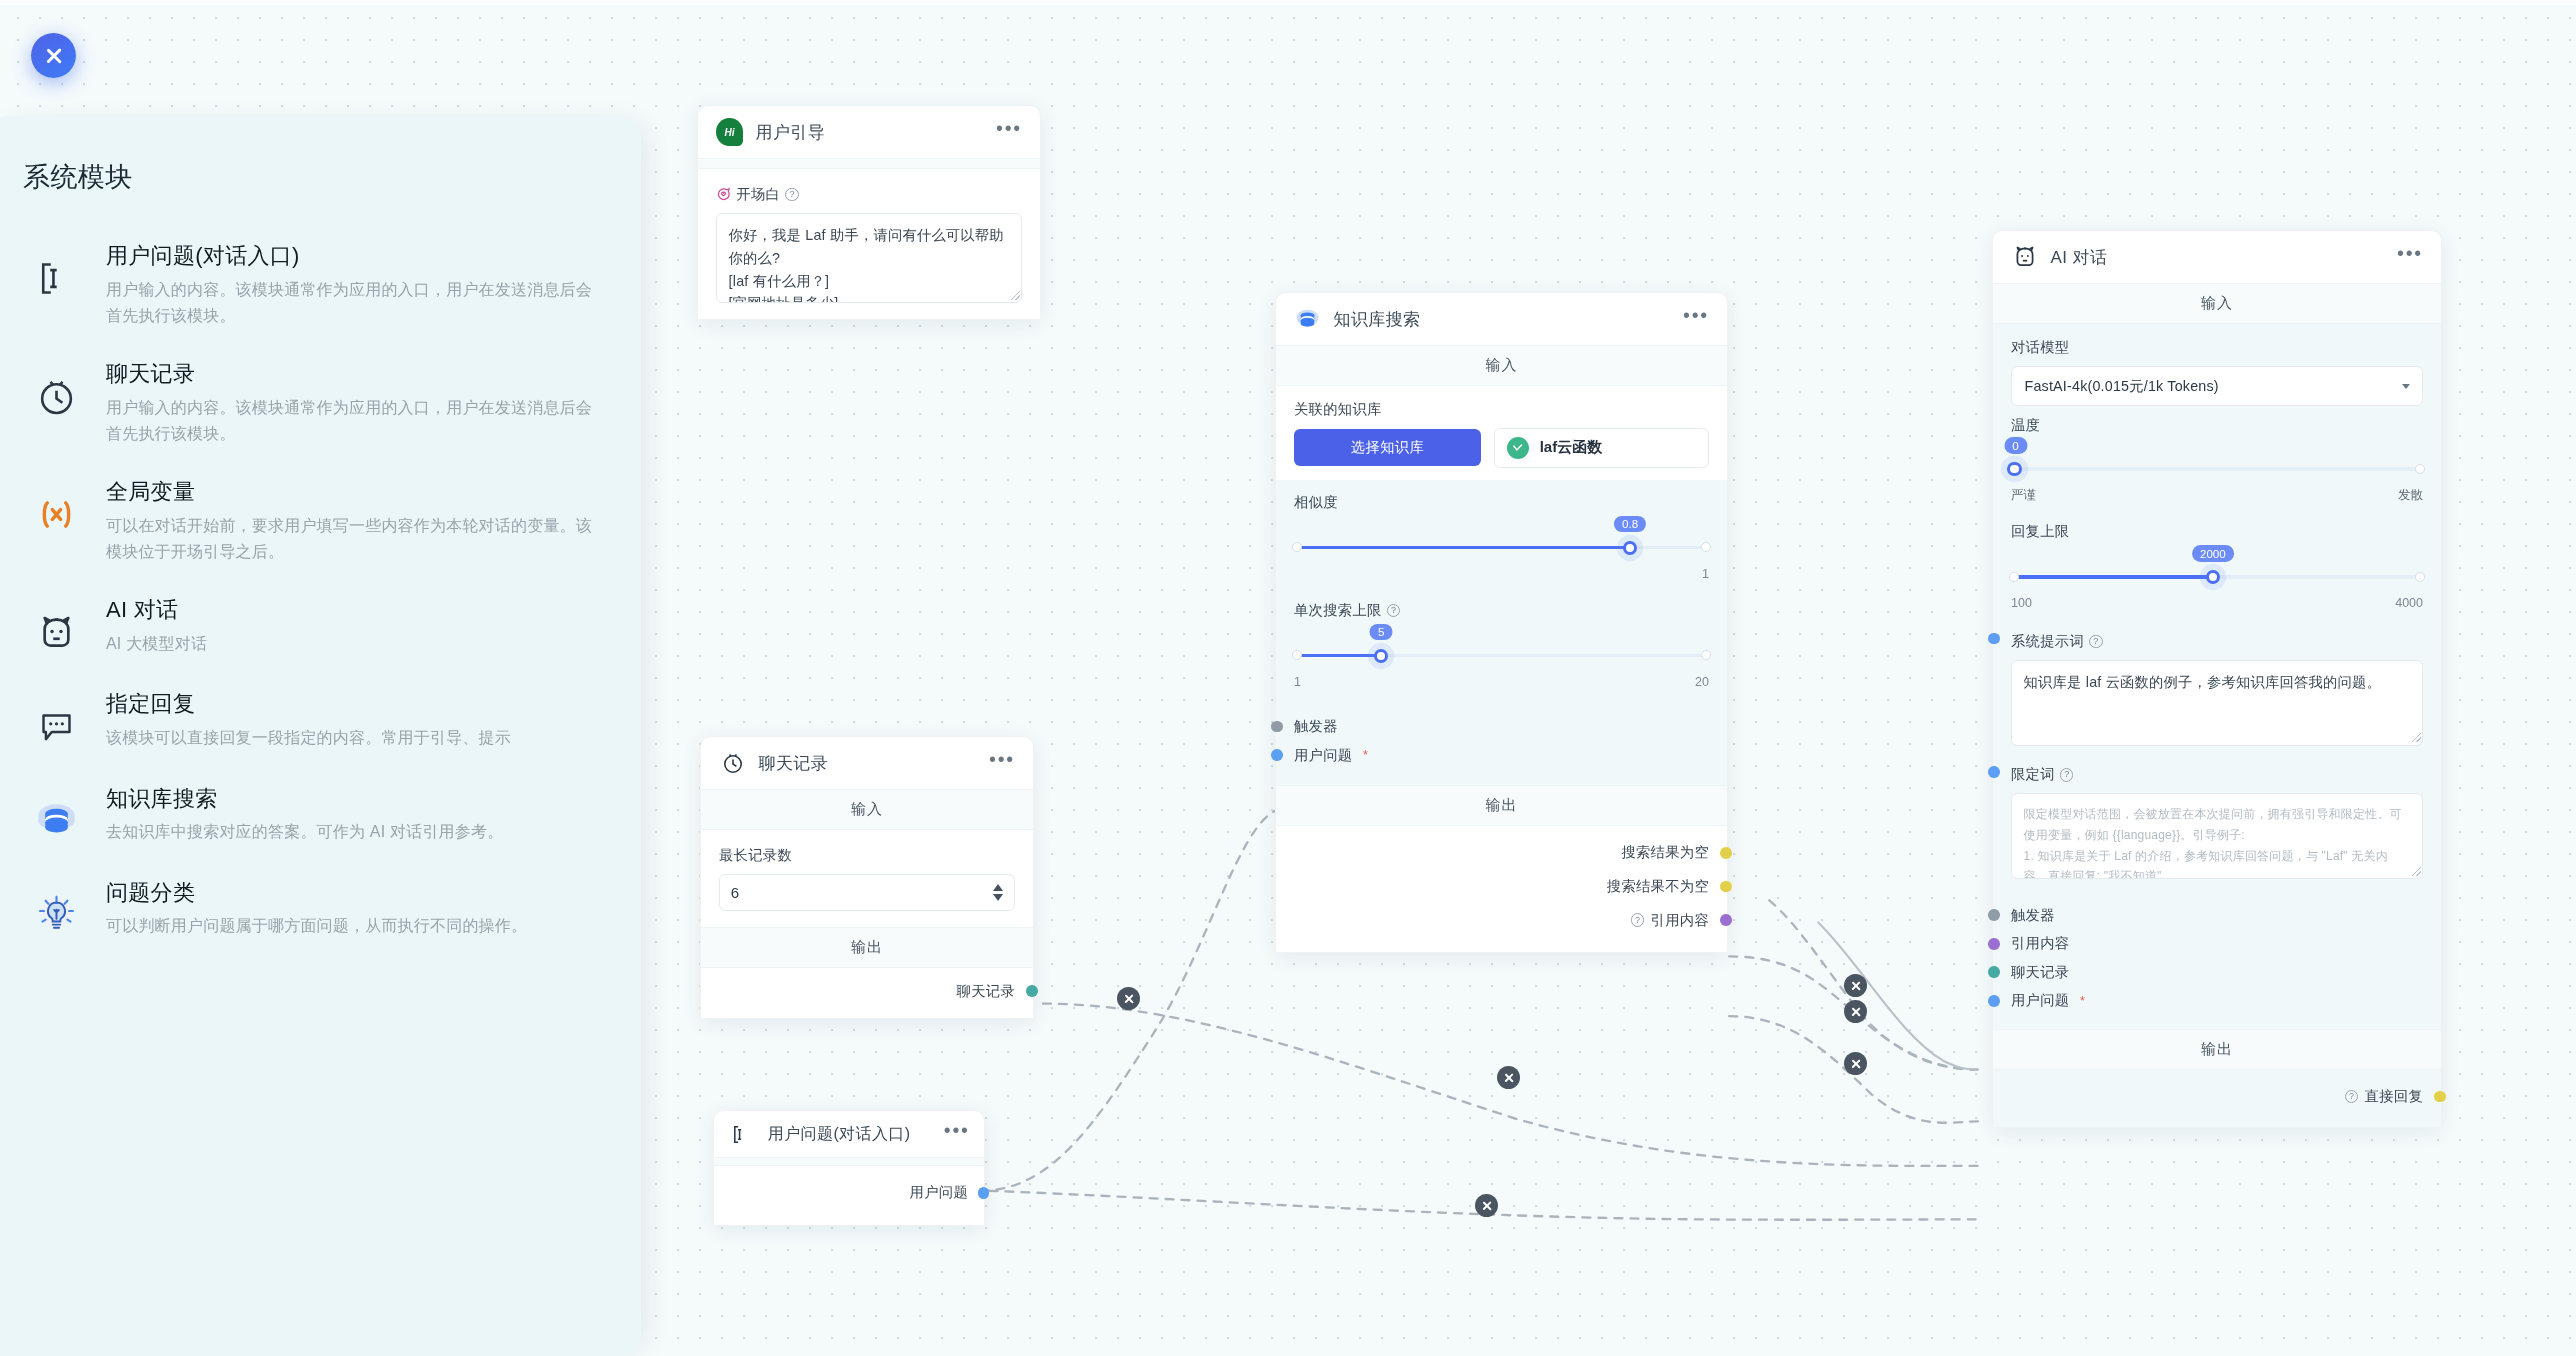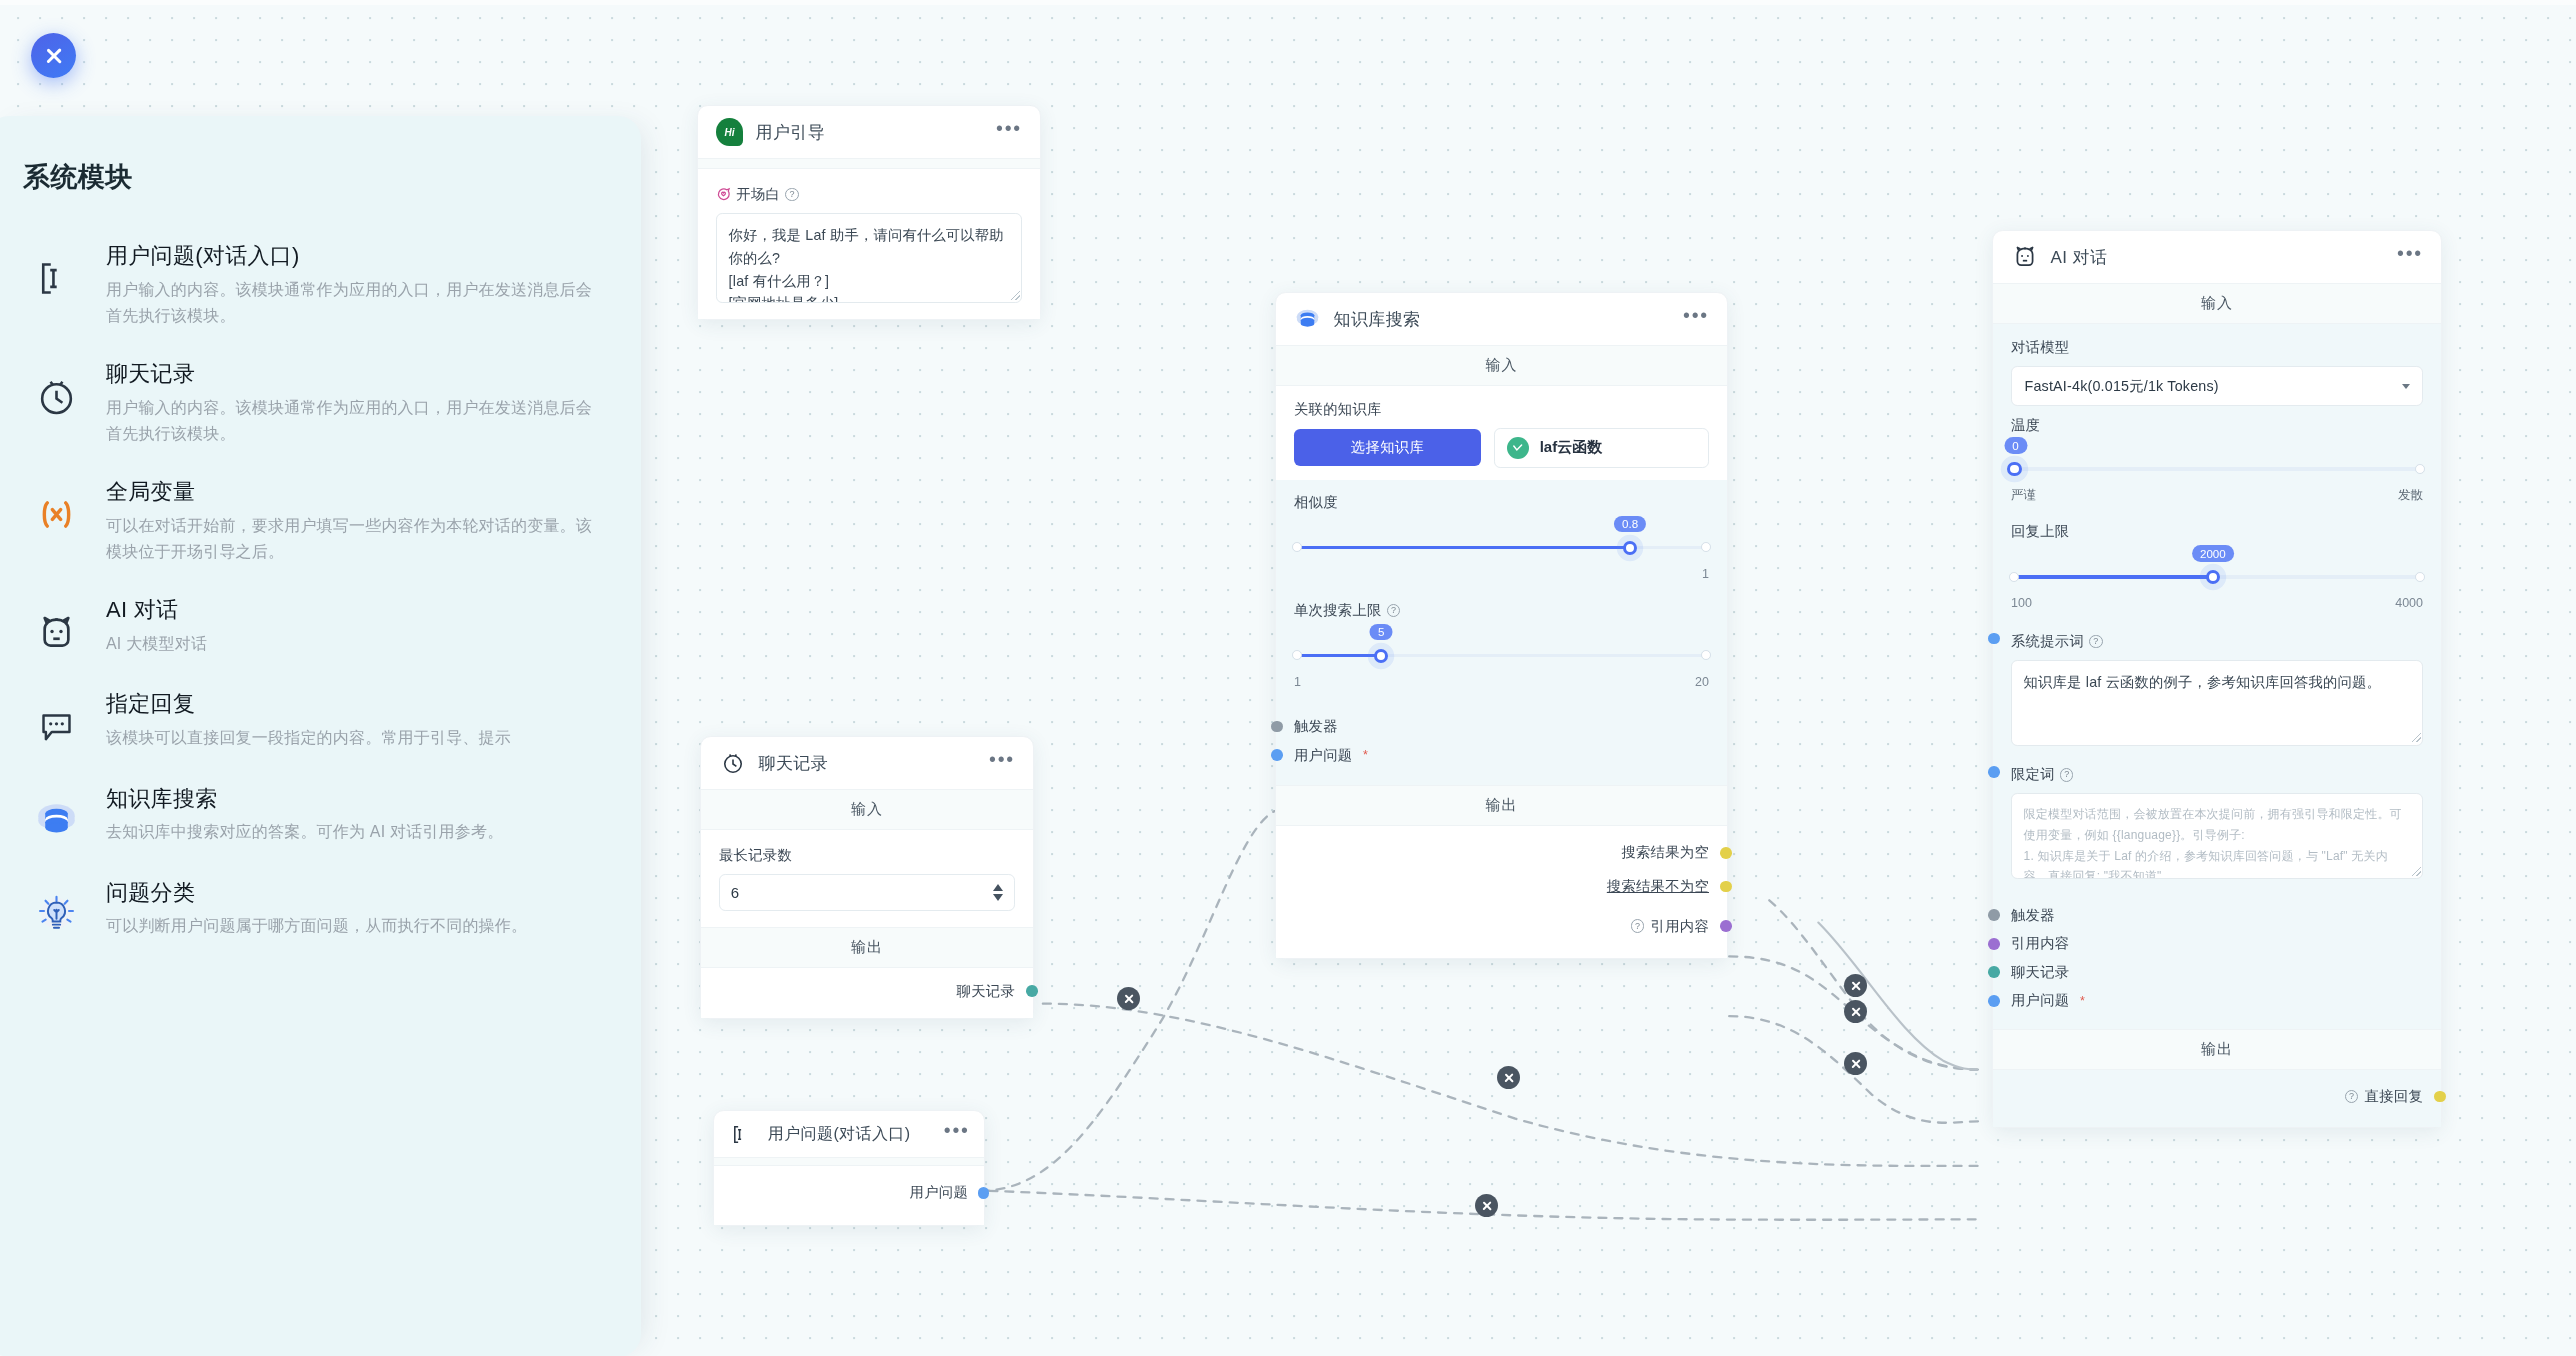--- a/index.html
+++ b/index.html
@@ -42,21 +42,21 @@
     position: absolute; left: -14.3px; top: 116px;
     width: 655px; height: 1241px;
     background: #eaf6f8;
     border-radius: 23px;
     box-shadow: 12.5px 0 30px -12.5px rgba(40,70,90,.13);
     z-index: 30;
     overflow: hidden;
     padding: 0 0 0 14.3px;
   }
   #panel-title {
-    font-size: 27px; font-weight: 700; color: #1b2b33;
+    font-size: 27px; font-weight: 400; color: #1b2b33;
     margin: 43px 0 0 23px; letter-spacing: 0.4px;
   }
   .module-list { margin-top: 30px; }
   .module-item {
     display: flex; align-items: flex-start;
     padding: 14.3px 41px 14.3px 30px; gap: 23px; cursor: pointer;
   }
   .module-icon {
     flex: 0 0 53px; width: 53px; height: 53px;
     display:flex; align-items:center; justify-content:center;
@@ -399,21 +399,21 @@
         <span>用户问题</span>
           <span class="req-star">*</span>
       </div>
     </div>
     <div class="sec-label">输出</div>
     <div class="node-body white" style="padding:12.5px 18px 18px;">
       <div class="io-row right" style="position:relative;margin-bottom:5.3px;">
         <span>搜索结果为空</span>
         <span class="dot yellow" style="position:absolute;right:-23px;"></span>
       </div>
-      <div class="io-row right" style="position:relative;margin-bottom:11px;text-decoration:underline;">
+      <div class="io-row right" style="position:relative;margin-bottom:5px;">
         <span>搜索结果不为空</span>
         <span class="dot yellow" style="position:absolute;right:-23px;"></span>
       </div>
       <div class="io-row right" style="position:relative;gap:6.2px;">
         <span class="qmark">?</span>
         <span>引用内容</span>
         <span class="dot purple" style="position:absolute;right:-23px;"></span>
       </div>
     </div>
   </div>

